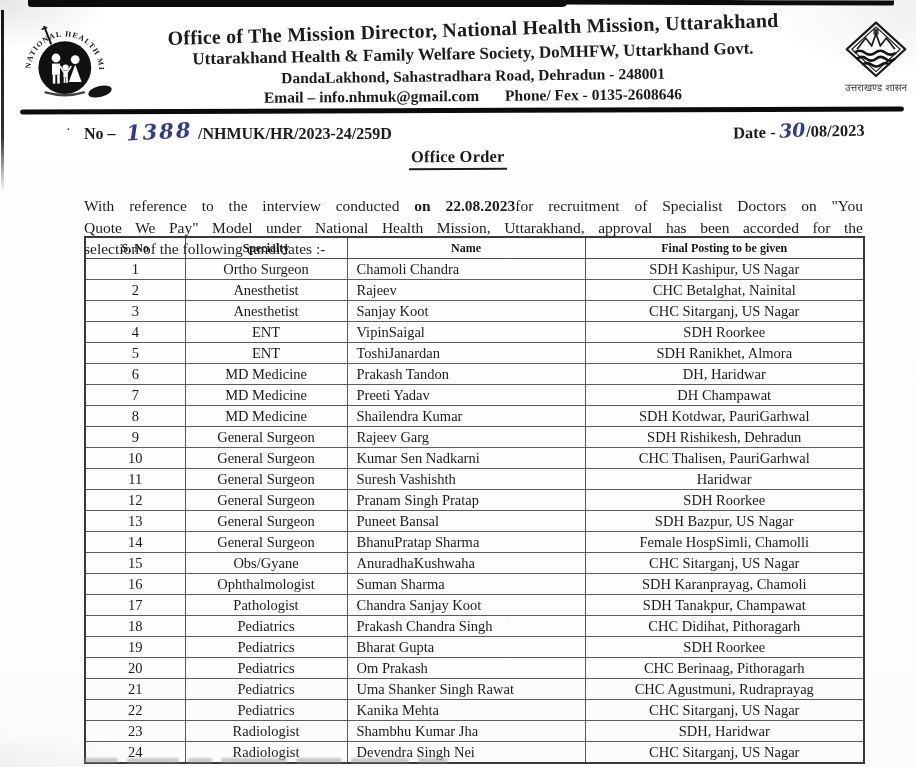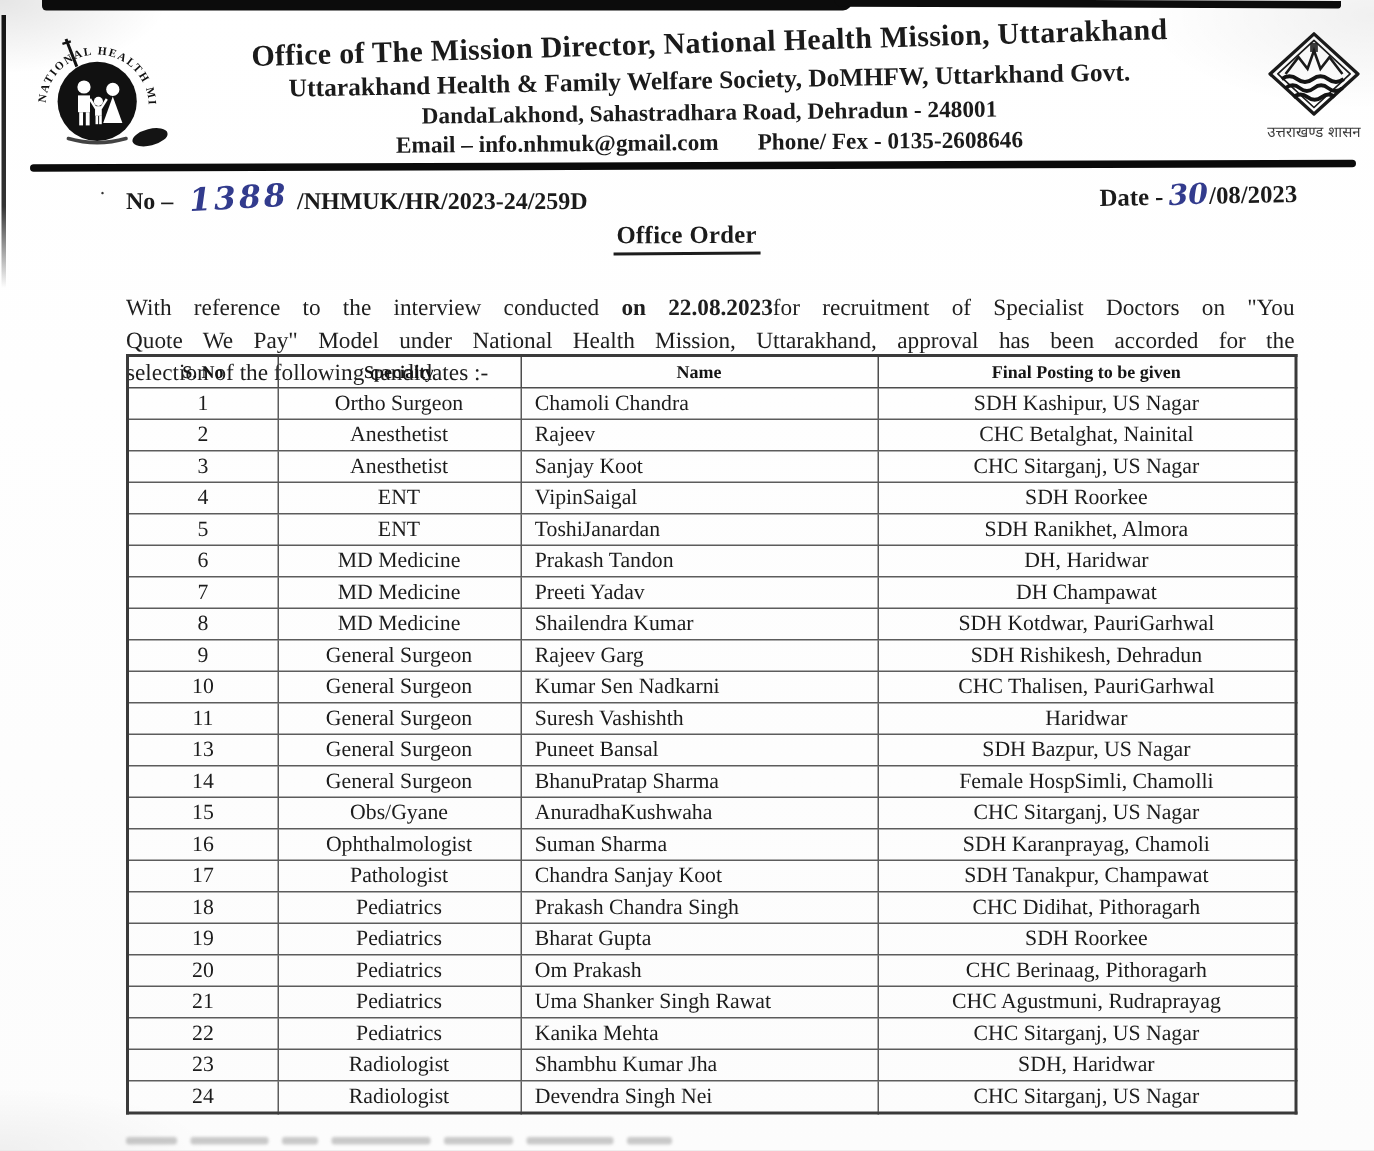--- a/index.html
+++ b/index.html
@@ -210,20 +210,26 @@
           <td class="col-name">Kumar Sen Nadkarni</td>
           <td class="col-center">CHC Thalisen, PauriGarhwal</td>
         </tr>
         <tr>
           <td class="col-center">11</td>
           <td class="col-center">General Surgeon</td>
           <td class="col-name">Suresh Vashishth</td>
           <td class="col-center">Haridwar</td>
         </tr>
         <tr>
+          <td class="col-center">12</td>
+          <td class="col-center">General Surgeon</td>
+          <td class="col-name">Pranam Singh Pratap</td>
+          <td class="col-center">SDH Roorkee</td>
+        </tr>
+        <tr>
           <td class="col-center">13</td>
           <td class="col-center">General Surgeon</td>
           <td class="col-name">Puneet Bansal</td>
           <td class="col-center">SDH Bazpur, US Nagar</td>
         </tr>
         <tr>
           <td class="col-center">14</td>
           <td class="col-center">General Surgeon</td>
           <td class="col-name">BhanuPratap Sharma</td>
           <td class="col-center">Female HospSimli, Chamolli</td>

